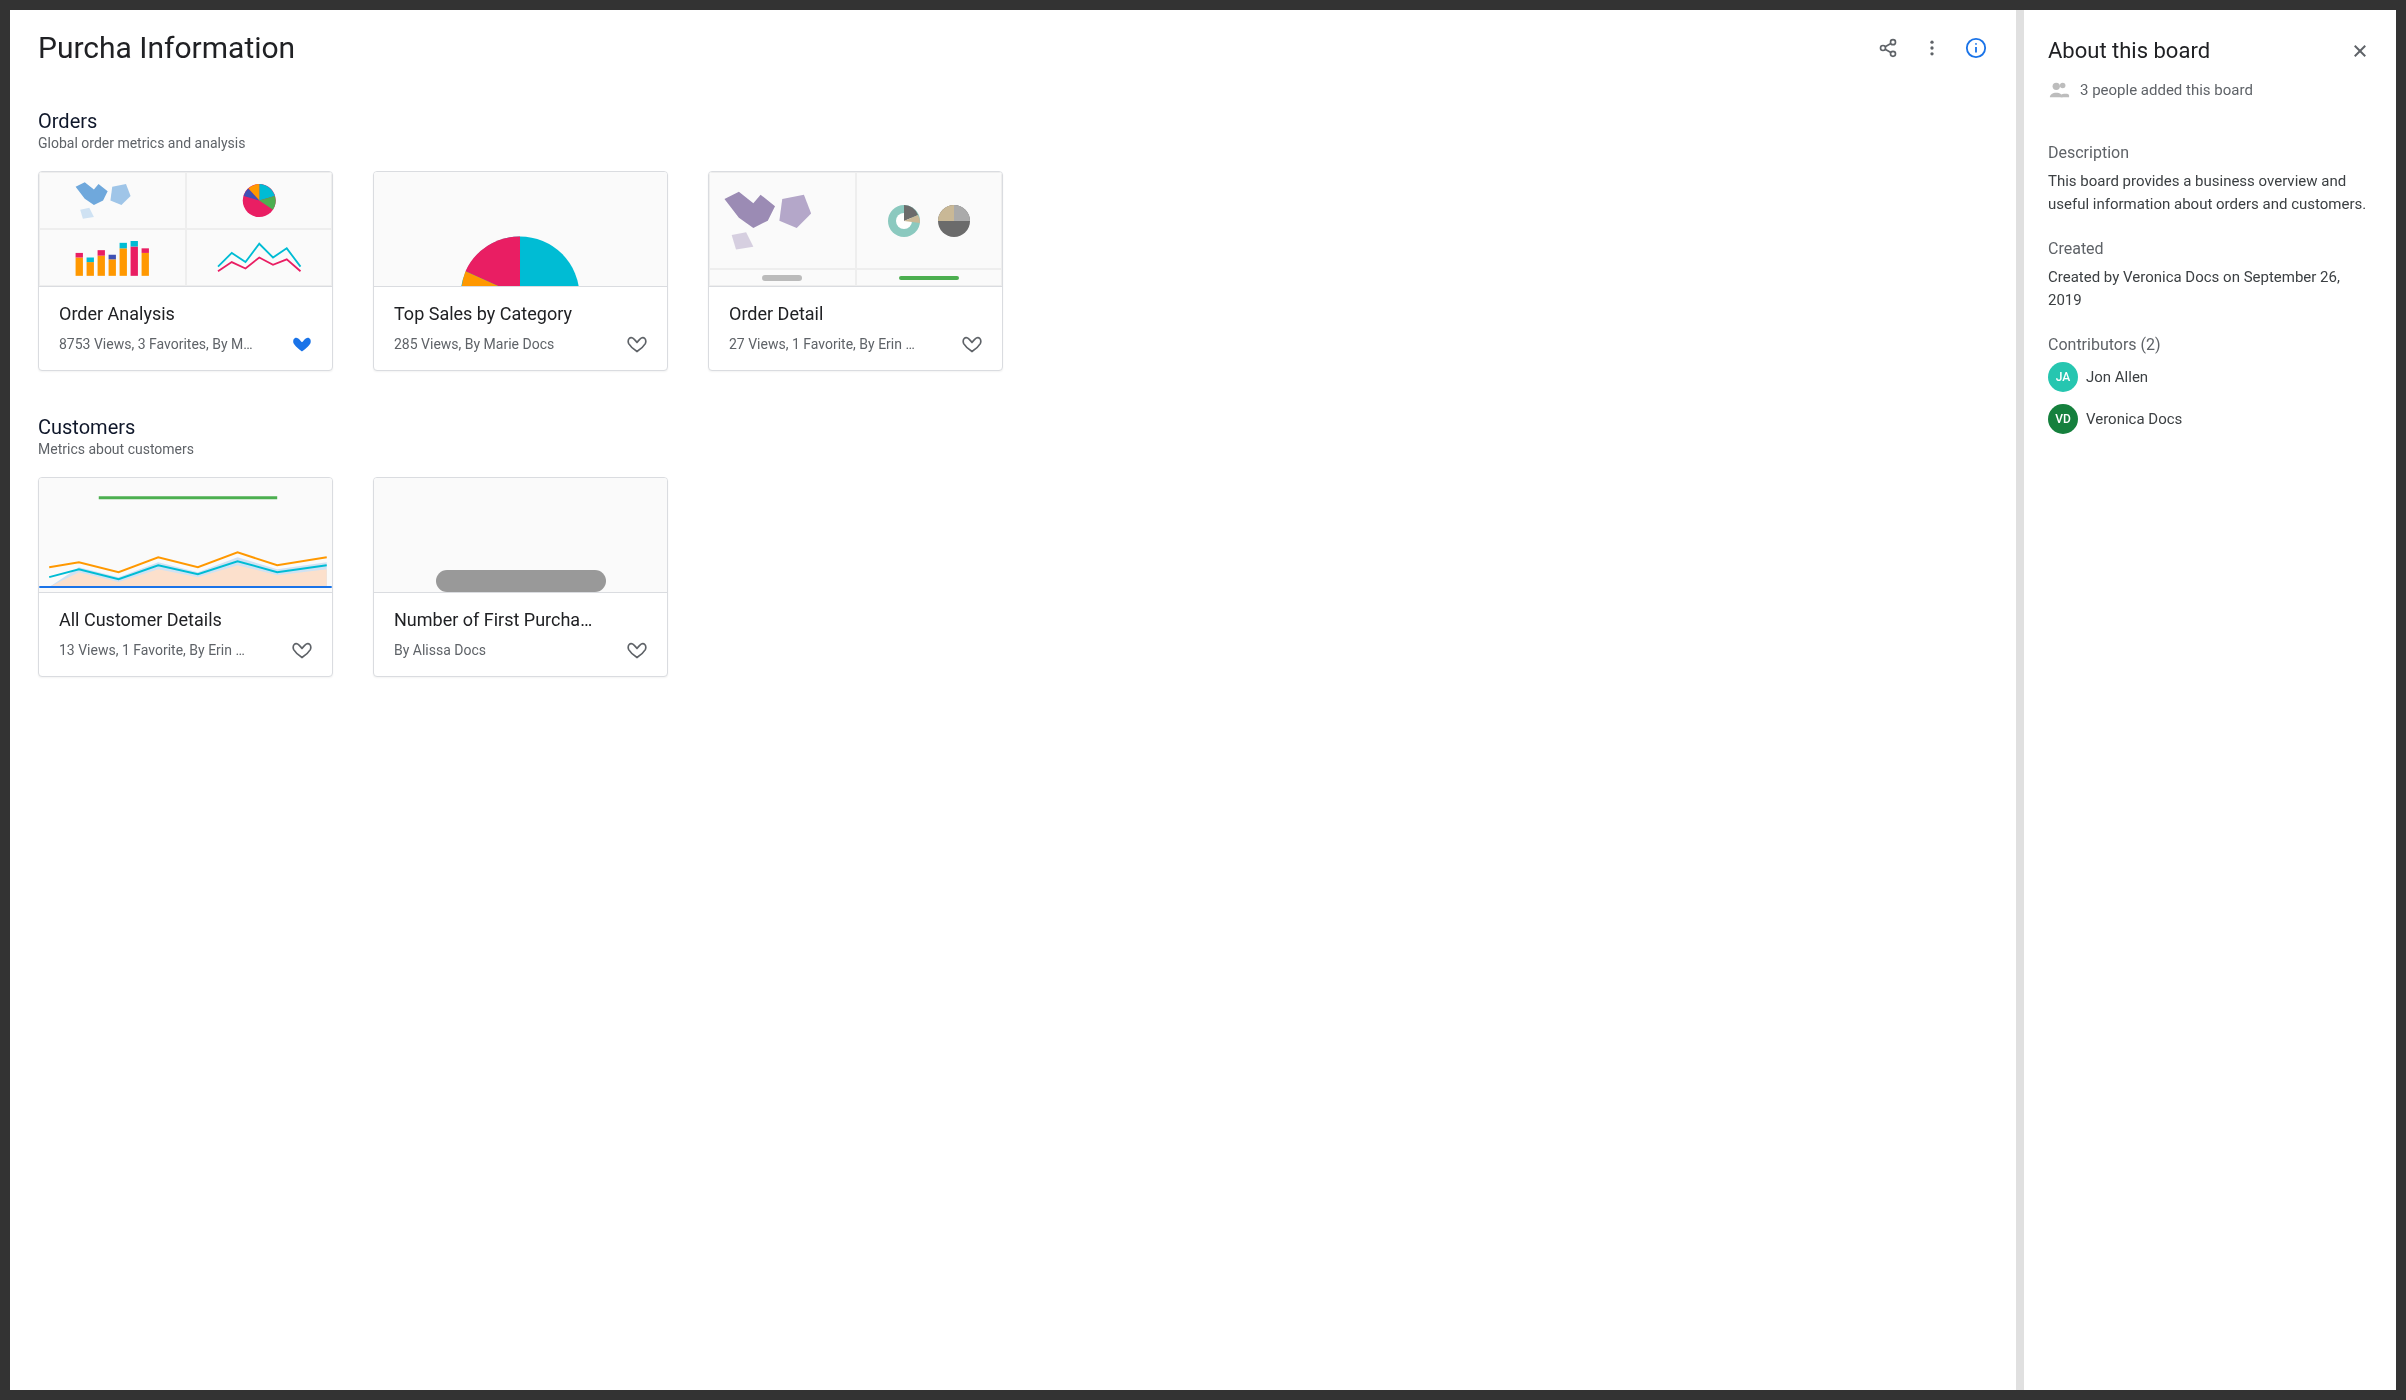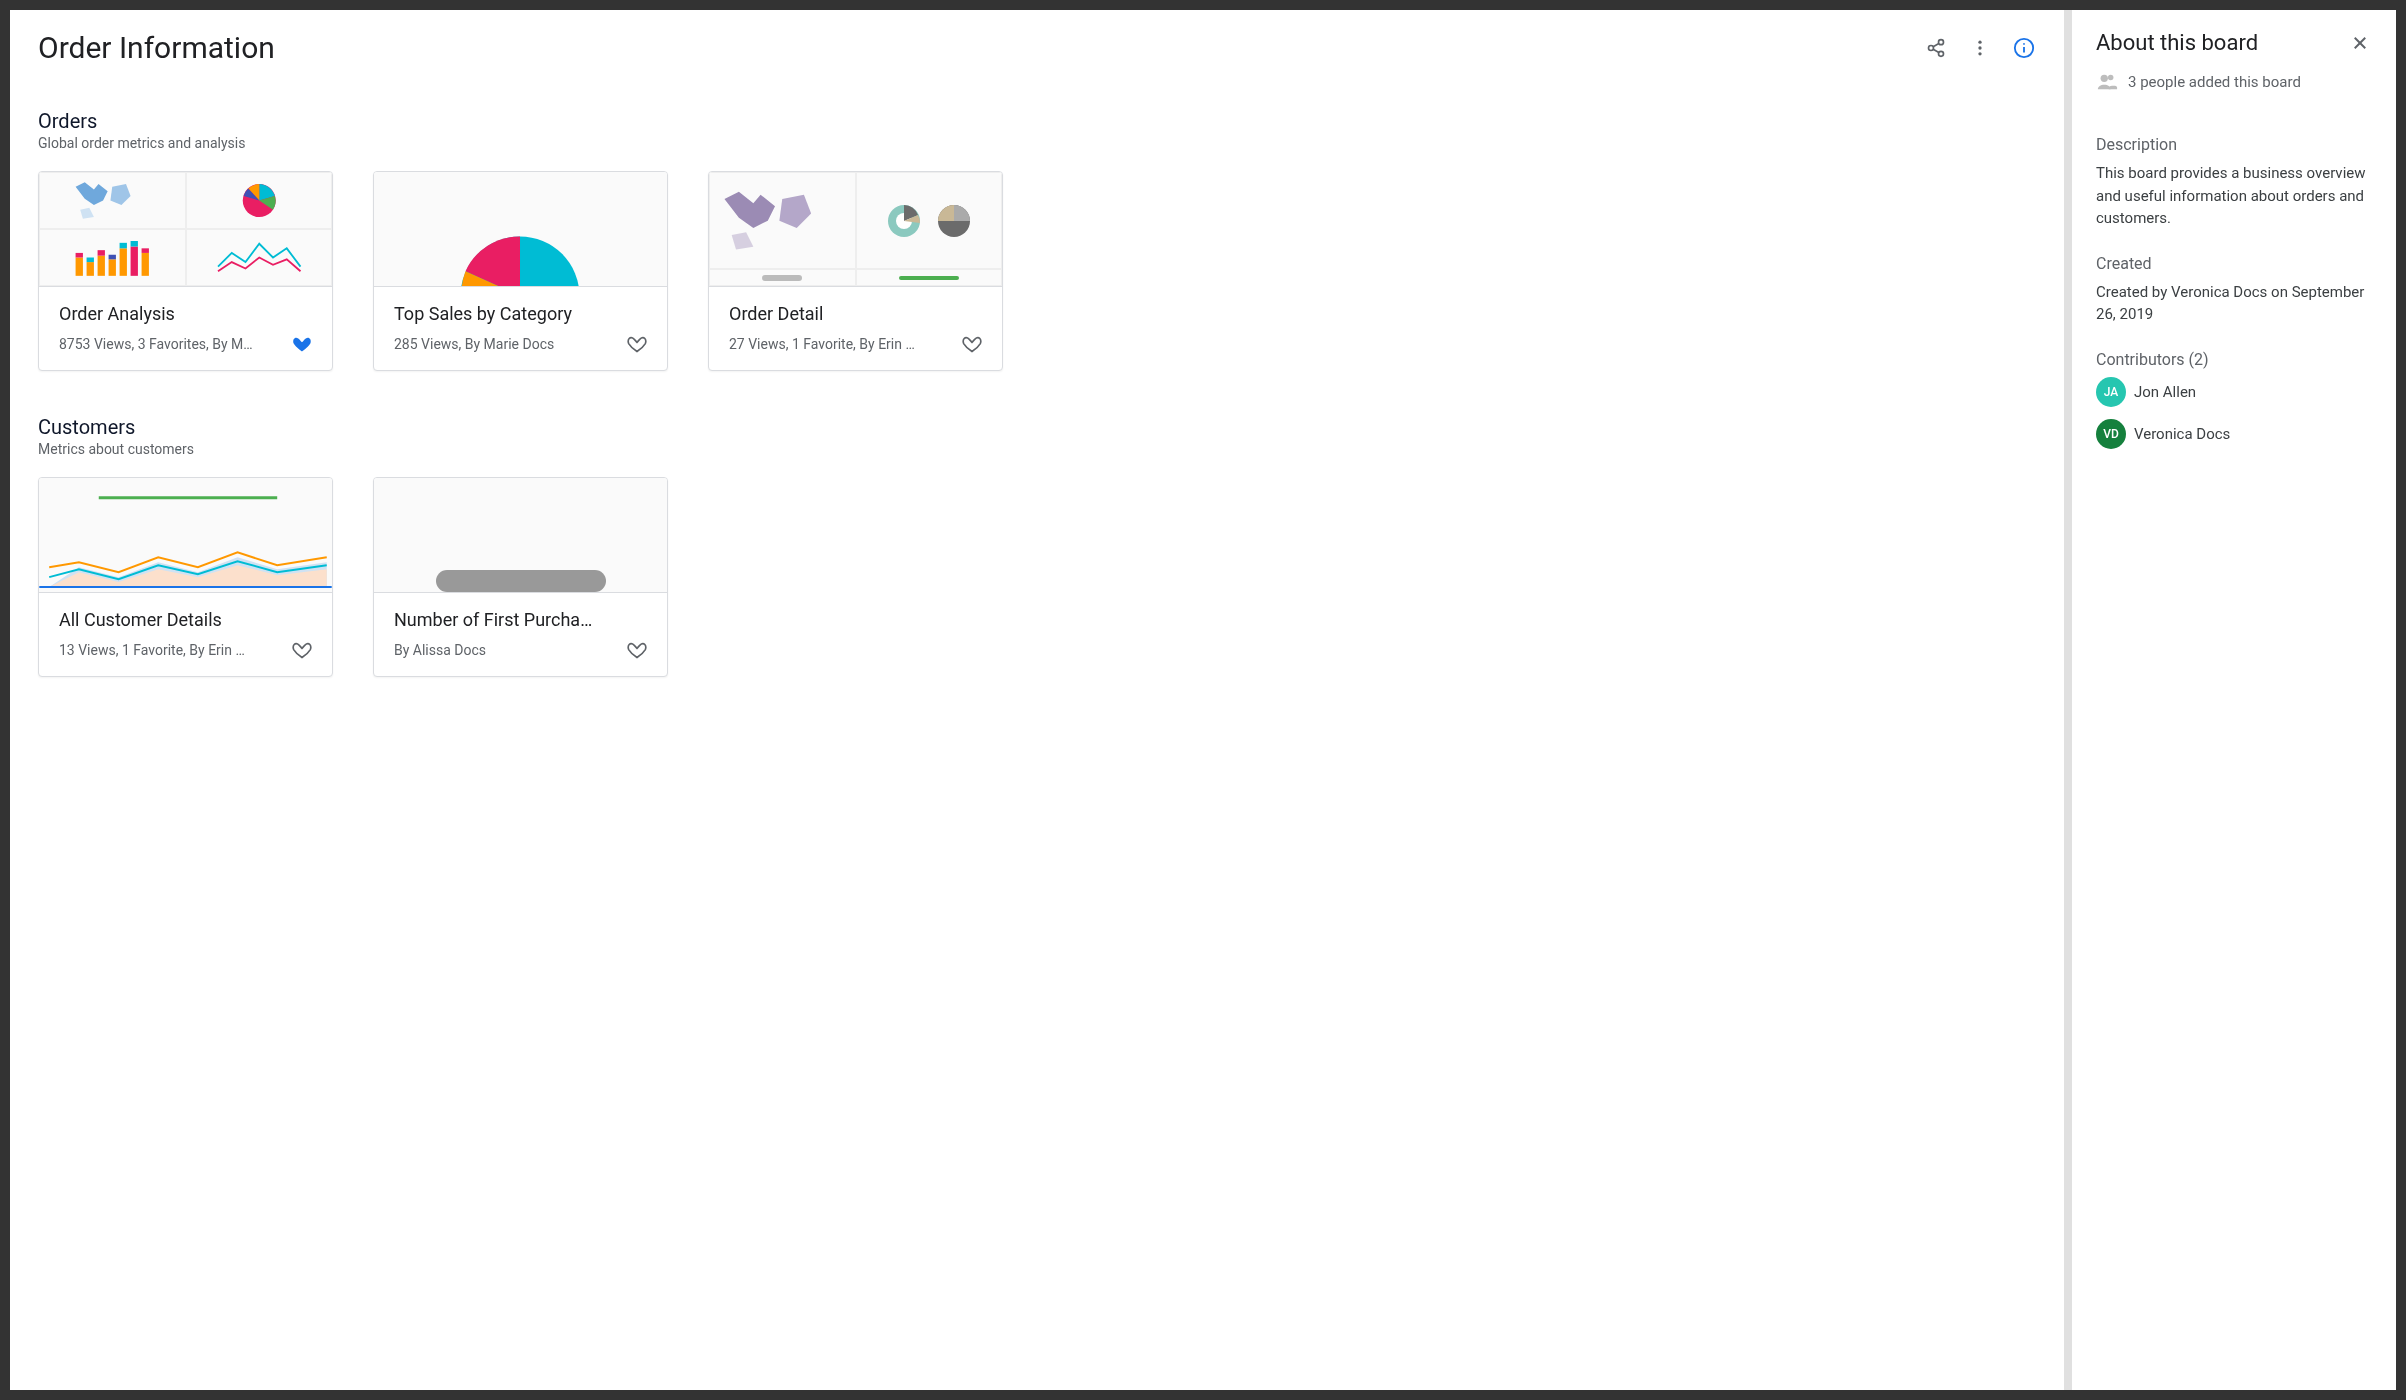--- a/index.html
+++ b/index.html
@@ -17,22 +17,22 @@
     .main {
       flex: 1;
       padding: 20px 28px;
       overflow-y: auto;
     }
     .divider {
       width: 8px;
       background: #e0e0e0;
     }
     .sidebar {
-      width: 324px;
-      padding: 20px 24px;
+      width: 372px;
+      padding: 28px 24px;
       background: #fff;
     }
     .header-row {
       display: flex;
       align-items: center;
       justify-content: space-between;
       margin-bottom: 30px;
     }
     .page-title {
       font-size: 30px;
@@ -166,21 +166,21 @@
     
     .thumb-grid { display: grid; grid-template-columns: 1fr 1fr; height: 100%; }
     .thumb-cell { border: 0.5px solid #eee; position: relative; overflow: hidden; }
   </style>
 </head>
 <body>
 
 <div class="app">
   <div class="main">
     <div class="header-row">
-      <h1 class="page-title">Order Information</h1>
+      <h1 class="page-title">Purcha Information</h1>
       <div class="header-actions">
         <div class="icon-btn">
           <svg width="20" height="20" viewBox="0 0 24 24" fill="none" stroke="#5f6368" stroke-width="2">
               <circle cx="18" cy="5" r="3"></circle>
               <circle cx="6" cy="12" r="3"></circle>
               <circle cx="18" cy="19" r="3"></circle>
               <line x1="8.6" y1="10.5" x2="15.4" y2="6.5"></line>
               <line x1="8.6" y1="13.5" x2="15.4" y2="17.5"></line>
             </svg>
         </div>

